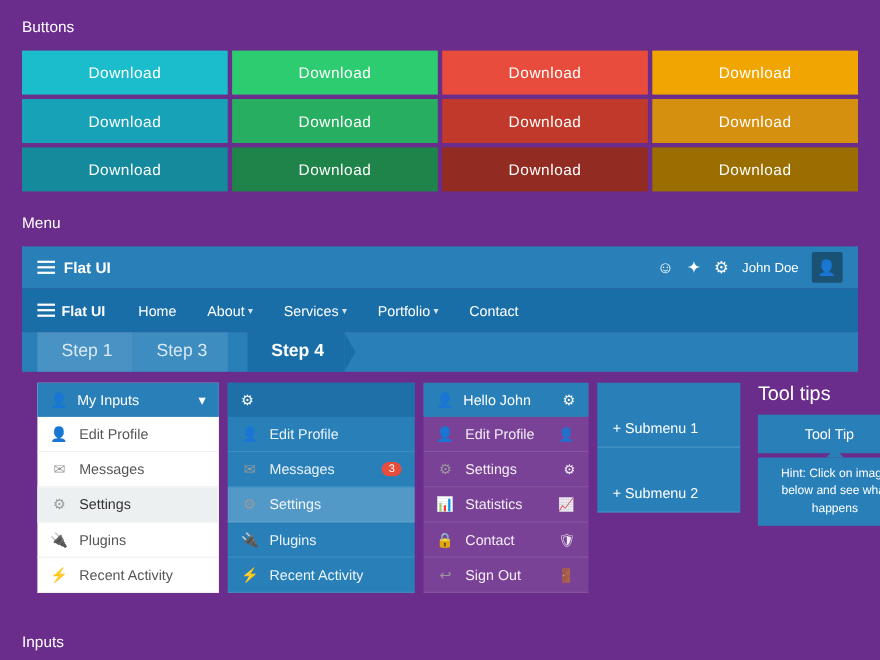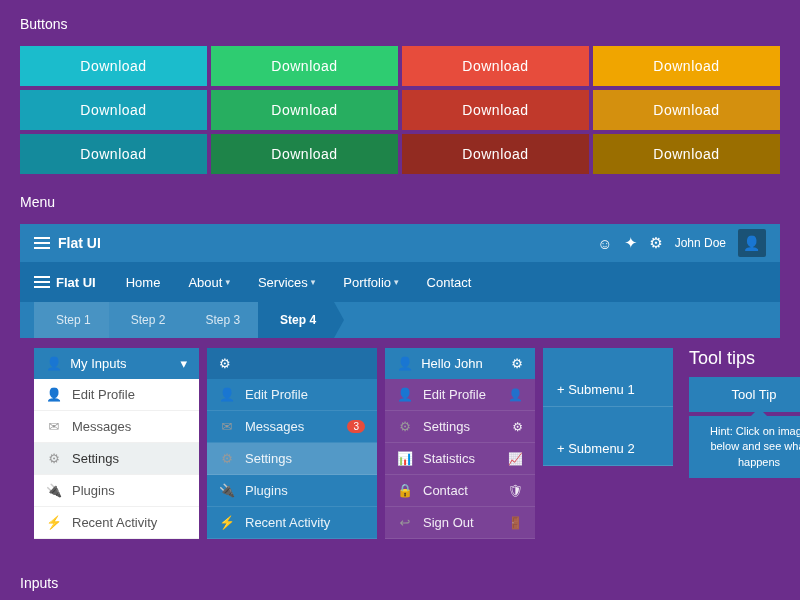--- a/index.html
+++ b/index.html
@@ -154,30 +154,31 @@
       align-items: center;
       padding: 0 14px;
       height: 36px;
       gap: 0;
     }
     .step-item {
       padding: 0 18px 0 22px;
       height: 36px;
       display: flex;
       align-items: center;
-      font-size: 12px;
+      font-size: 16px;
       position: relative;
       cursor: pointer;
       color: rgba(255,255,255,0.8);
       background: transparent;
     }
     .step-item.active {
       background: #1a6ea8;
       color: #fff;
       font-weight: 600;
+      margin-left: 18px;
     }
     .step-item::after {
       content: '';
       position: absolute;
       right: -10px;
       top: 0;
       width: 0;
       height: 0;
       border-top: 18px solid transparent;
       border-bottom: 18px solid transparent;
@@ -438,23 +439,20 @@
         <span>Contact</span>
       </div>
     </div>
   </div>
 
   <div class="steps-bar">
     <div class="step-item" style="background:rgba(255,255,255,0.15);">
       <span>Step 1</span>
     </div>
     <div class="step-item" style="background:rgba(255,255,255,0.1);">
-      <span>Step 2</span>
-    </div>
-    <div class="step-item" style="background:rgba(255,255,255,0.1);">
       <span>Step 3</span>
     </div>
     <div class="step-item active">
       <span>Step 4</span>
     </div>
   </div>
 
   <div class="menu-panels">
 
     <div class="dropdown-panel">

